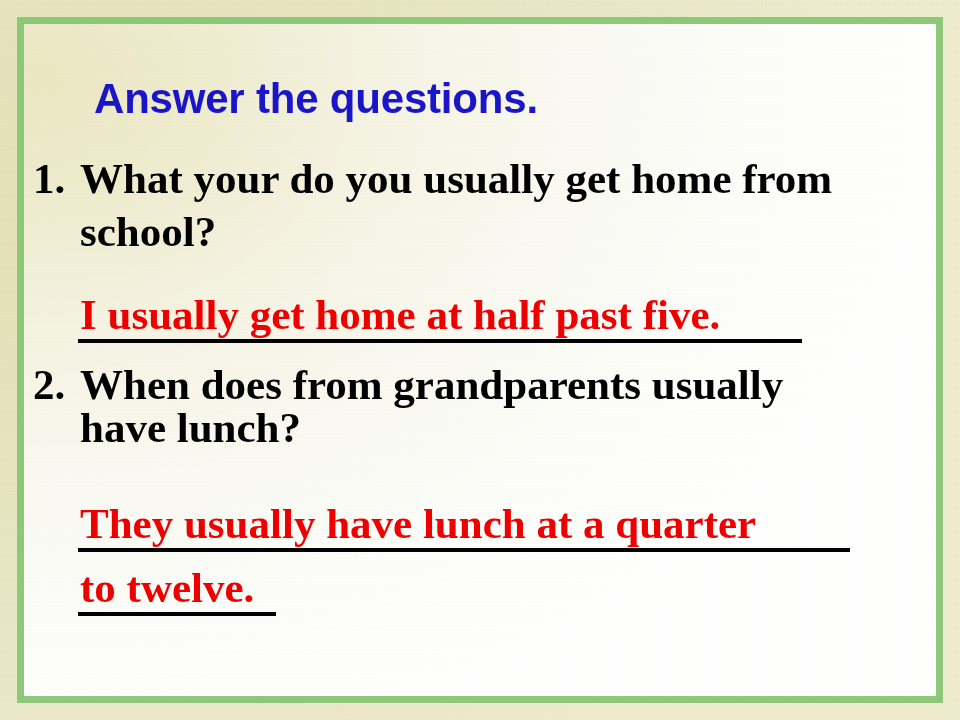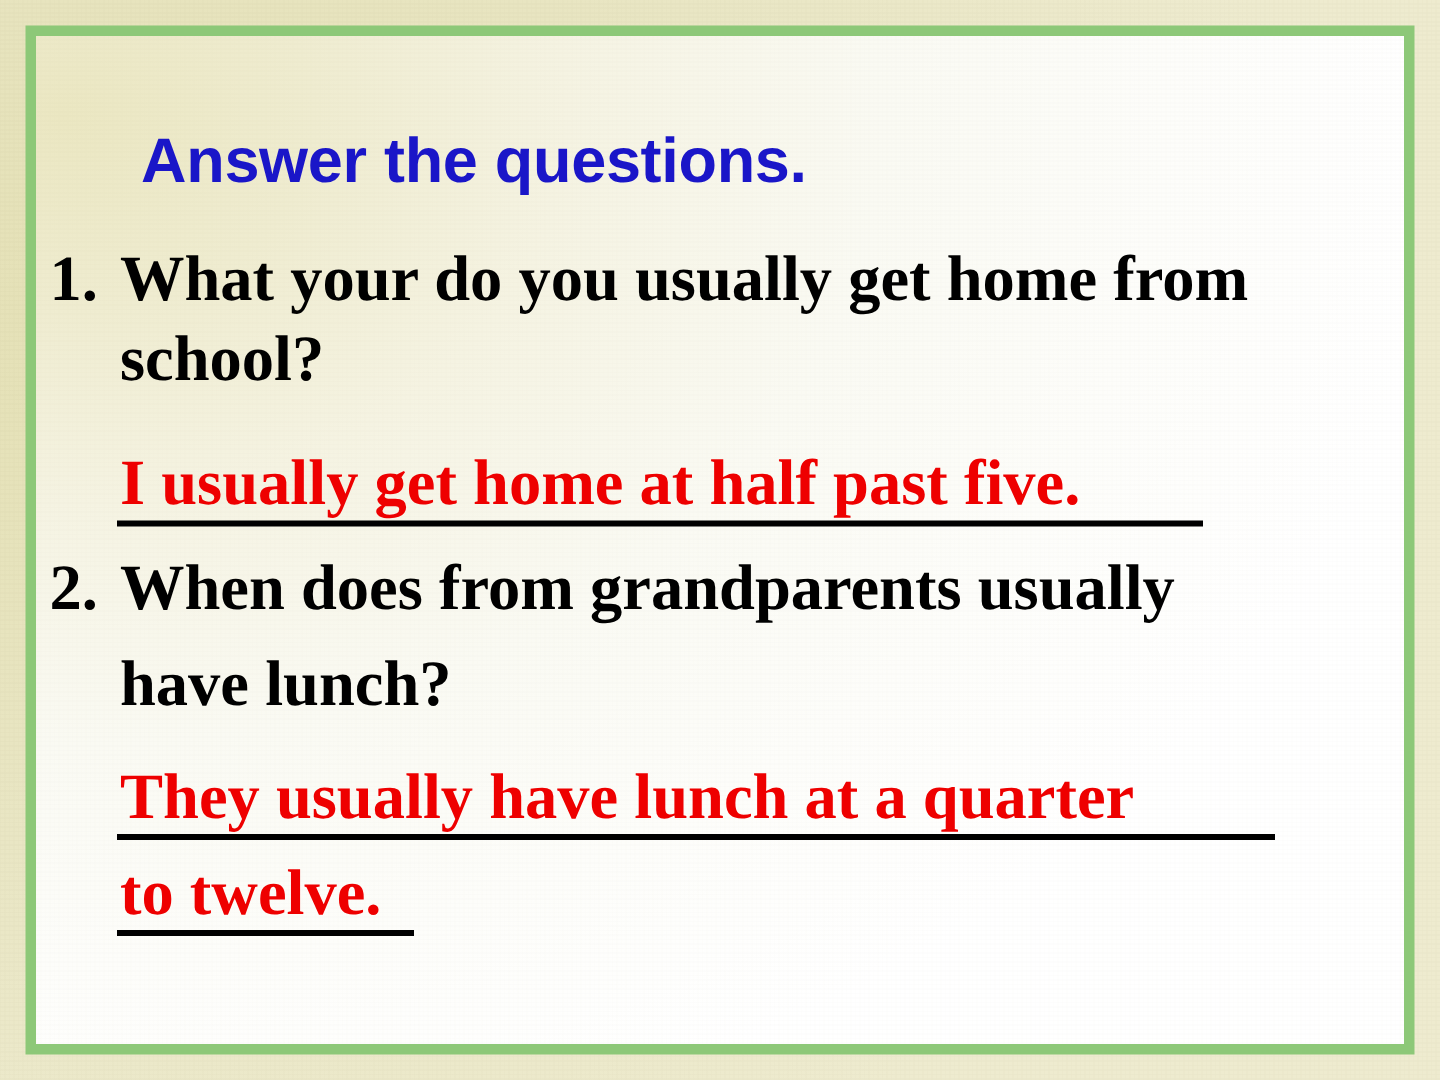--- a/index.html
+++ b/index.html
@@ -77,21 +77,20 @@
     background-image:
       repeating-linear-gradient(0deg,  rgba(140,130,95,.10) 0 1px, rgba(255,255,255,0) 1px 3px),
       repeating-linear-gradient(90deg, rgba(140,130,95,.07) 0 1px, rgba(255,255,255,0) 1px 3px);
   }
 
   
   .content {
     position: absolute;
     inset: 0;
     z-index: 4;
-    margin-top: 8px;
   }
 
   .title {
     position: absolute;
     left: 94px;
     top: 76px;
     margin: 0;
     font-family: "Liberation Sans", "DejaVu Sans", sans-serif;
     font-weight: bold;
     font-size: 42px;
@@ -160,21 +159,21 @@
     background: #000000;
   }
 
   
   #row-q1   { top: 155px; }
   #line-q1b { top: 208px; }
   #ans-1    { top: 291px; }
   #ans-1 .rule { width: 724px; }
 
   #row-q2   { top: 361px; }
-  #line-q2b { top: 425px; }
+  #line-q2b { top: 404px; }
   #ans-2a   { top: 500px; }
   #ans-2a .rule { width: 772px; }
   #ans-2b   { top: 564px; }
   #ans-2b .rule { width: 198px; }
 </style>
 </head>
 <body>
 
 <div class="slide">
 

